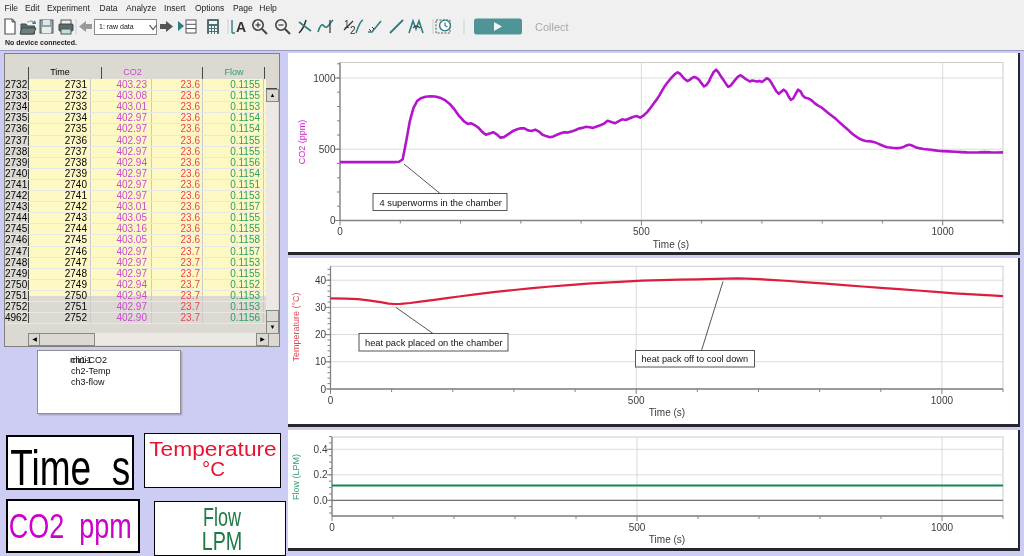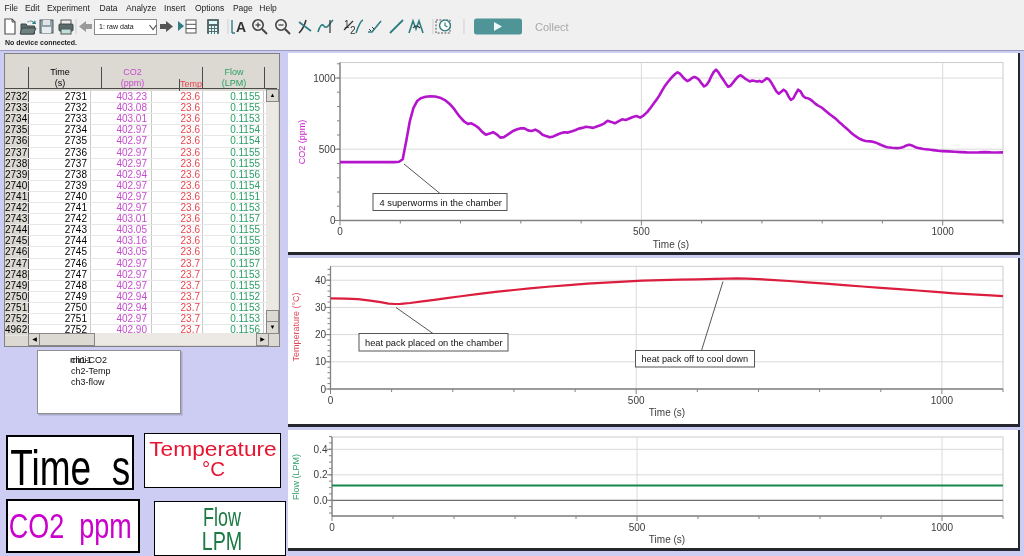--- a/index.html
+++ b/index.html
@@ -118,21 +118,21 @@
 
 
   <div style="position:absolute;left:0px;top:13px;width:272px;height:21px;font-size:9px;line-height:10.5px;border-bottom:1px solid #4a4a4a;">
     <span style="position:absolute;left:23px;top:0;width:62px;text-align:center;border-left:1px solid #4a4a4a;height:21px;">Time<br>(s)</span>
     <span style="position:absolute;left:96px;top:0;width:61px;text-align:center;color:#c84ad0;border-left:1px solid #4a4a4a;height:21px;">CO2<br>(ppm)</span>
     <span style="position:absolute;left:146px;top:12px;width:51px;color:#e8444f;border-left:1px solid #4a4a4a;height:21px;margin-left:28px;">Temp<br>(°C)</span>
     <span style="position:absolute;left:197px;top:0;width:62px;text-align:center;color:#2aa065;border-left:1px solid #4a4a4a;height:21px;">Flow<br>(LPM)</span>
     <span style="position:absolute;left:259px;top:0;border-left:1px solid #4a4a4a;height:21px;width:2px;"></span>
   </div>
 
-  <div style="position:absolute;left:0;top:37px;width:261px;height:244px;background:#ffffff;">
+  <div style="position:absolute;left:0;top:25px;width:261px;height:217px;background:#fef9c3;">
     <div style="position:absolute;left:0;top:0;width:23px;height:244px;background:#dcd9d3;border-right:1px solid #4a4a4a;"></div>
     <div style="position:absolute;left:85px;top:0;width:1px;height:244px;background:#c9c9c9;"></div>
     <div style="position:absolute;left:146px;top:0;width:1px;height:244px;background:#c9c9c9;"></div>
     <div style="position:absolute;left:197px;top:0;width:1px;height:244px;background:#c9c9c9;"></div>
     <div style="position:absolute;left:258px;top:0;width:1px;height:244px;background:#c9c9c9;"></div>
     <div style="position:absolute;left:0;top:11.1px;width:261px;height:1px;background:#e7e7e7;"></div>
 <div style="position:absolute;left:0;top:22.2px;width:261px;height:1px;background:#e7e7e7;"></div>
 <div style="position:absolute;left:0;top:33.3px;width:261px;height:1px;background:#e7e7e7;"></div>
 <div style="position:absolute;left:0;top:44.4px;width:261px;height:1px;background:#e7e7e7;"></div>
 <div style="position:absolute;left:0;top:55.5px;width:261px;height:1px;background:#e7e7e7;"></div>

